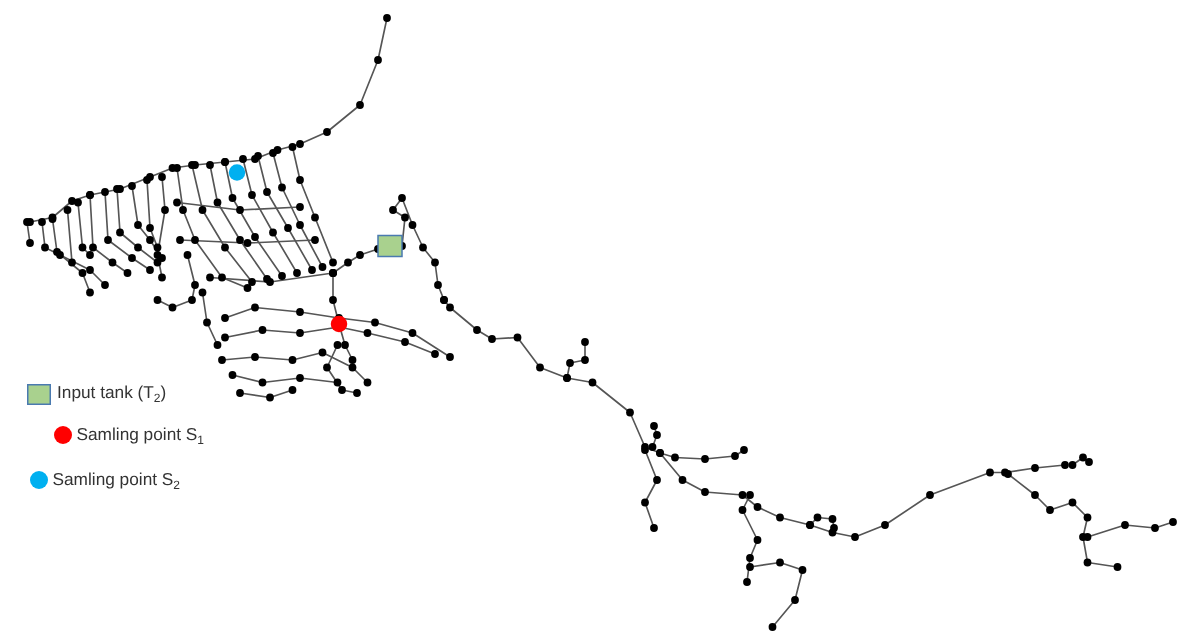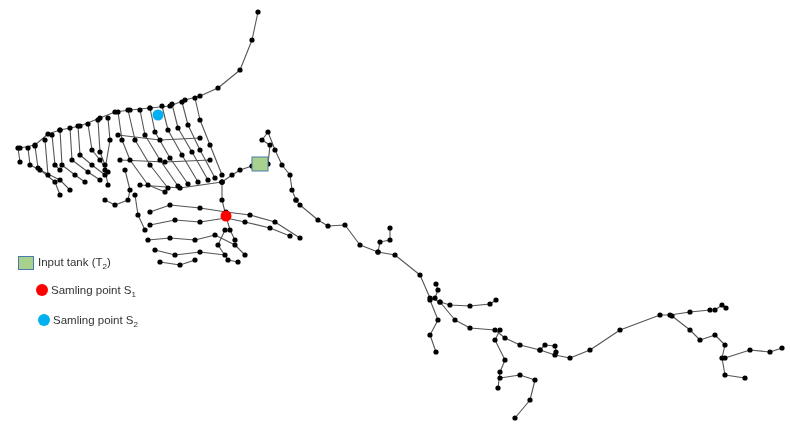--- a/index.html
+++ b/index.html
@@ -306,17 +306,17 @@
 
 <div class="legend">
   <div class="leg-row" style="top:0">
     <span class="sw-sq"></span>
     <span><span>Input tank (T</span><sub>2</sub><span>)</span></span>
   </div>
   <div class="leg-row" style="top:28px;left:18px">
     <span class="sw-dot" style="background:#ff0000"></span>
     <span><span>Samling point S</span><sub>1</sub></span>
   </div>
-  <div class="leg-row" style="top:58px;left:20px">
+  <div class="leg-row" style="top:58px;left:2px">
     <span class="sw-dot" style="background:#00b0f0"></span>
     <span><span>Samling point S</span><sub>2</sub></span>
   </div>
 </div>
 
 </body></html>

